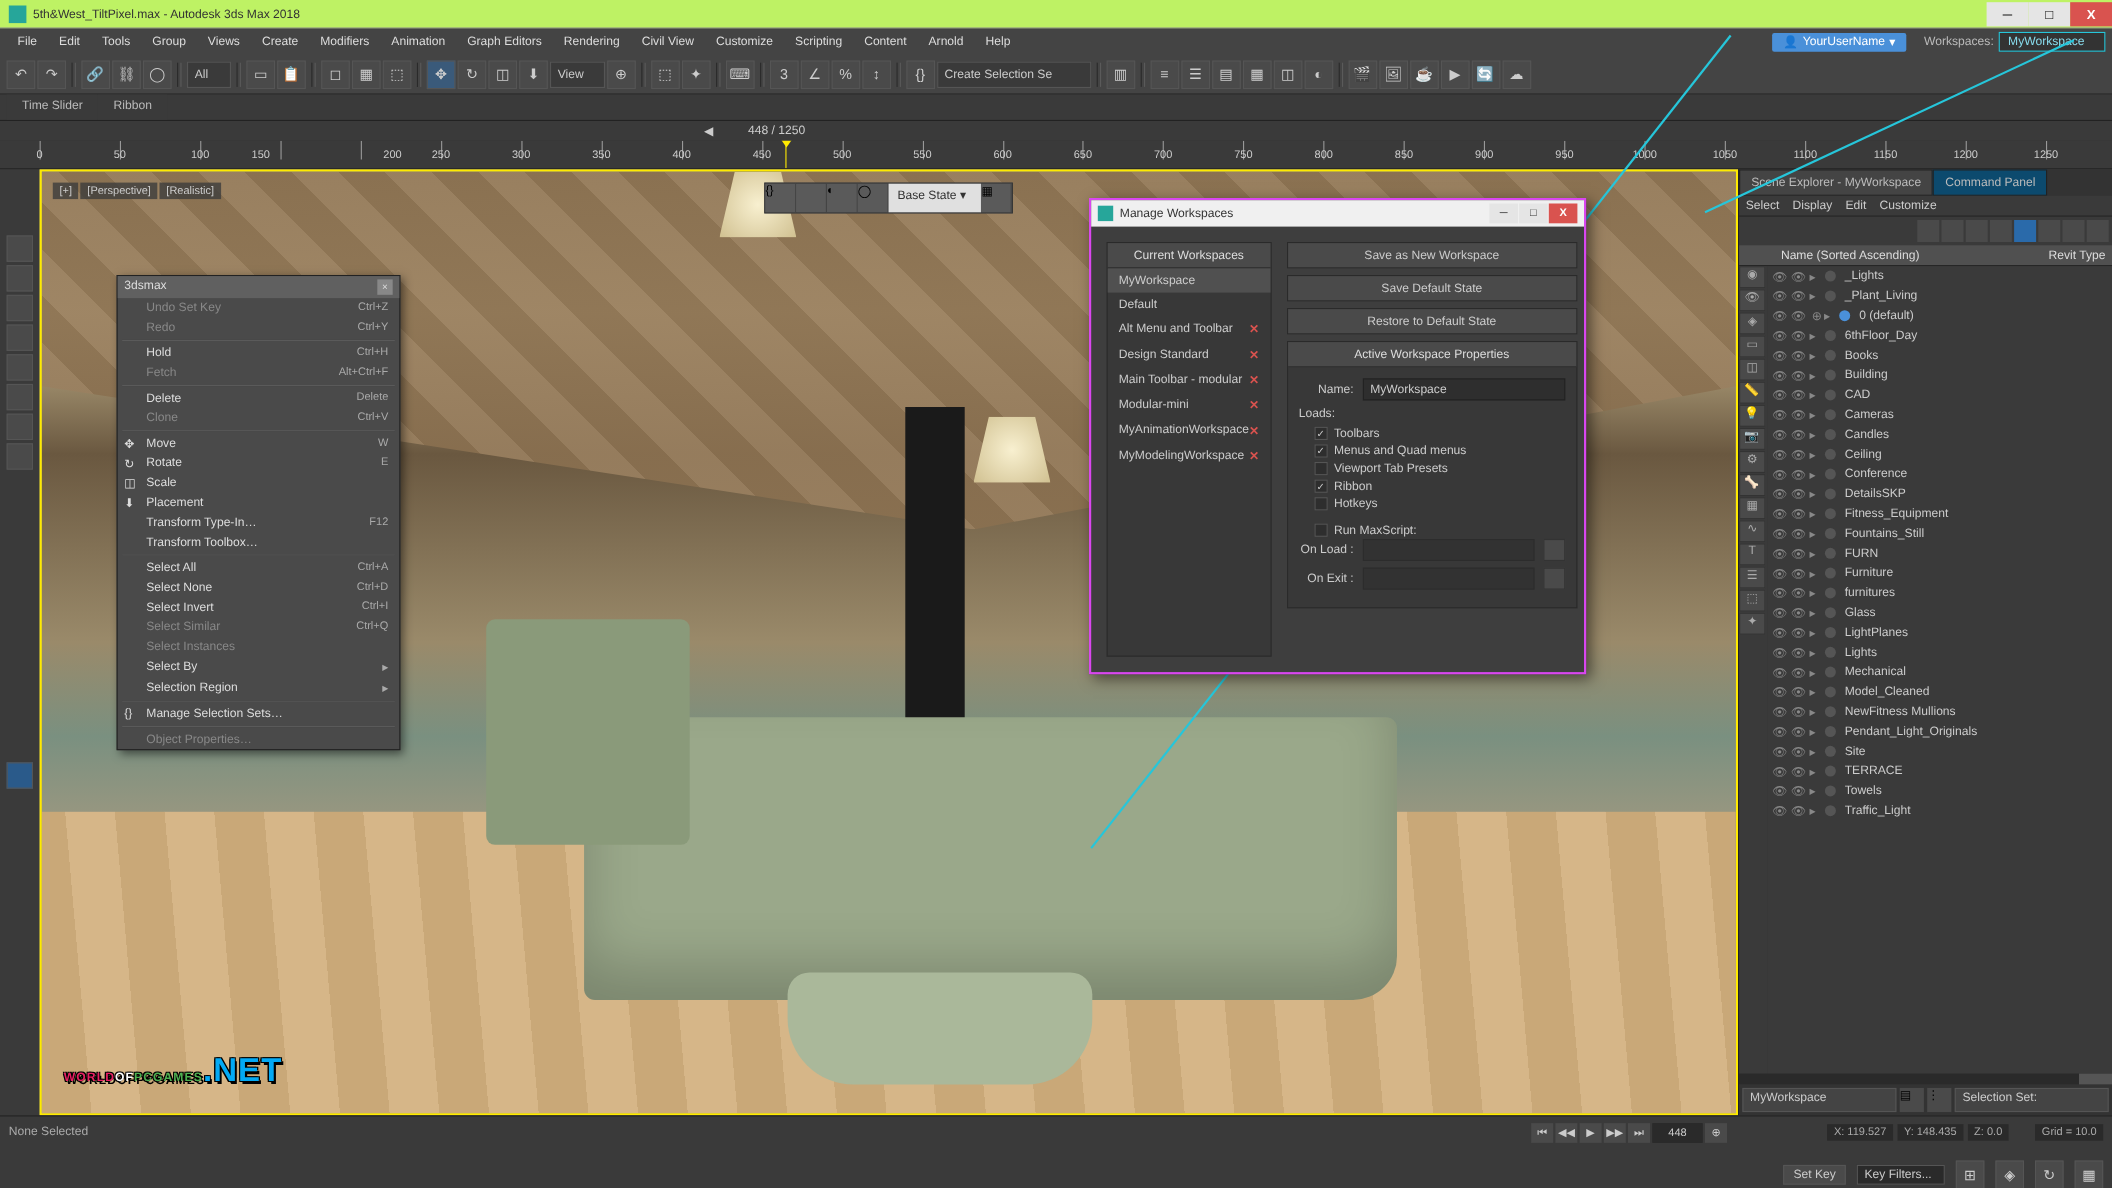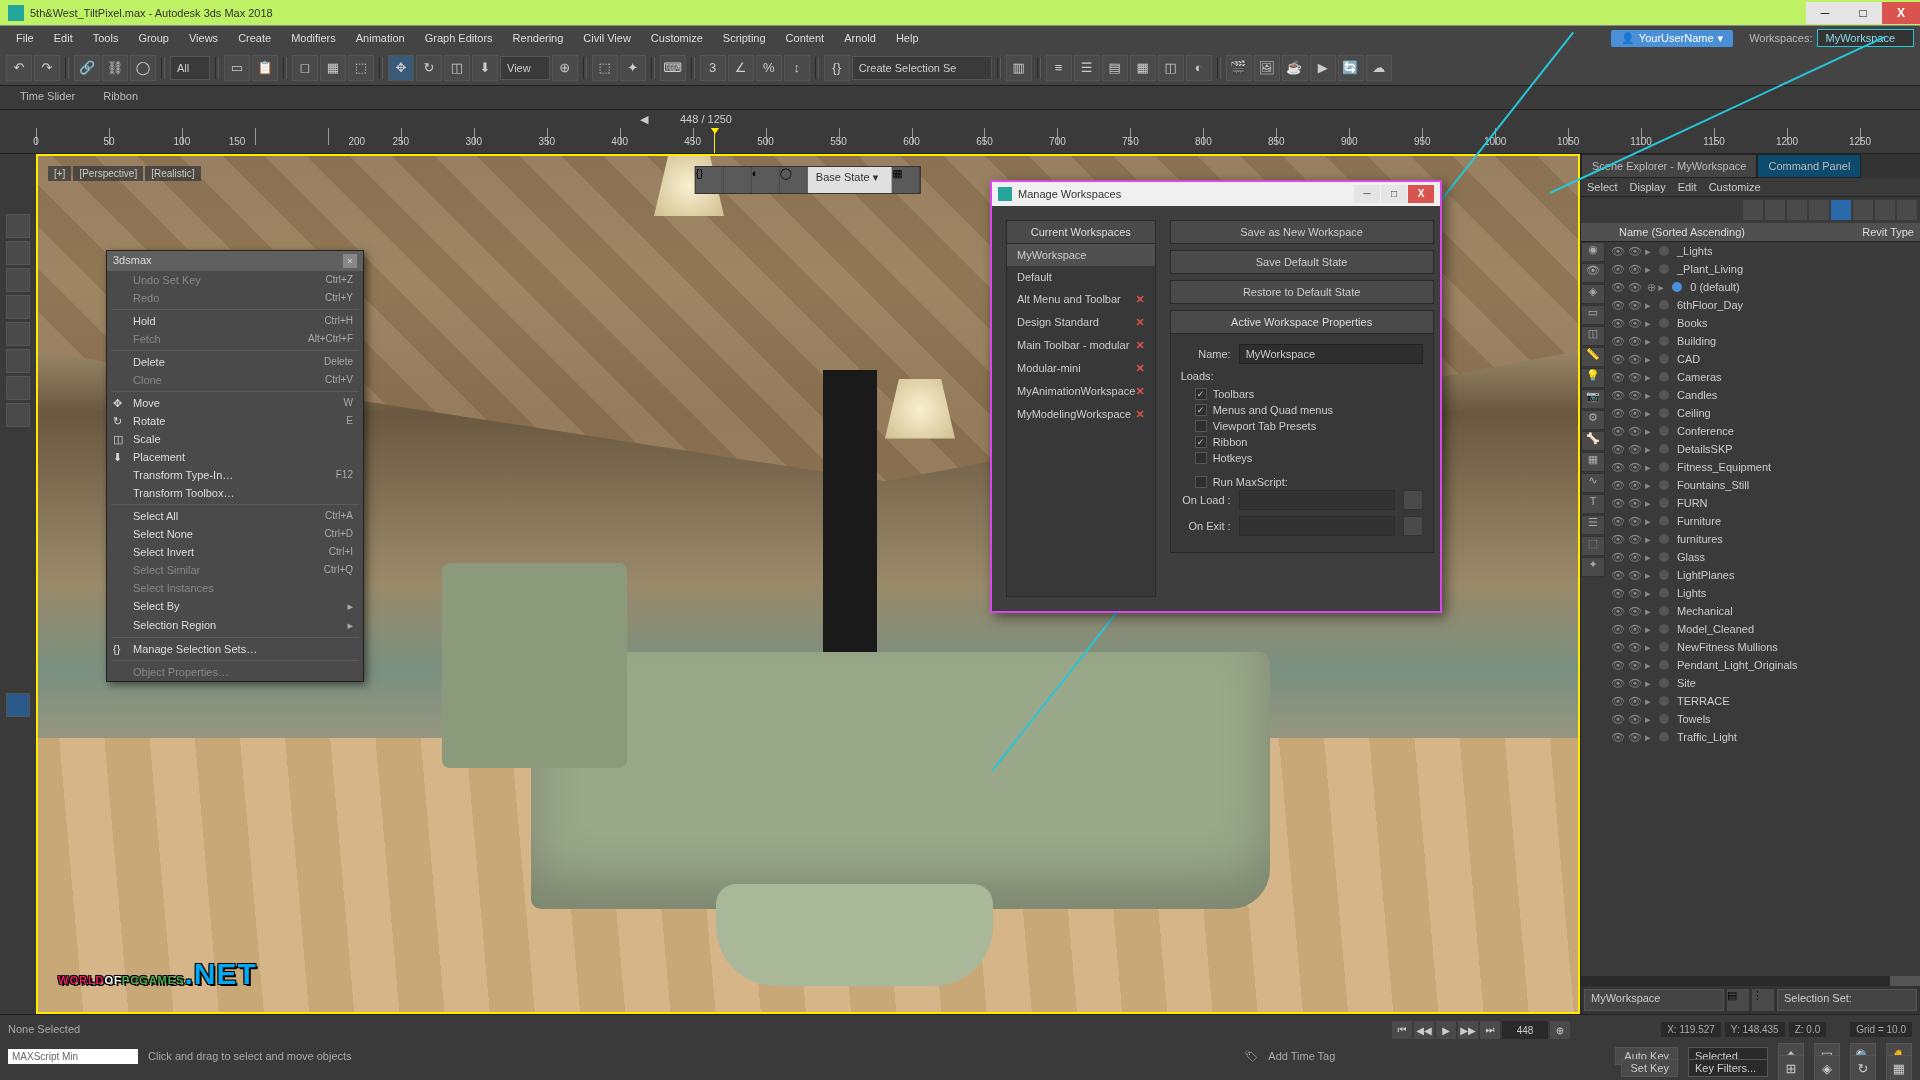--- a/index.html
+++ b/index.html
@@ -599,33 +599,20 @@
   </div>
   <div class="playback">
     <div>⏮</div>
     <div>◀◀</div>
     <div>▶</div>
     <div>▶▶</div>
     <div>⏭</div>
     <div style="width:46px;background:#2a2a2a">448</div>
     <div>⊕</div>
   </div>
-  <div class="row2">
-    <div class="msbox">MAXScript Min</div>
-    <span style="flex:1">Click and drag to select and move objects</span>
-    <span style="color:#aaa">🏷</span>
-    <span>Add Time Tag</span>
-    <div style="width:260px"></div>
-    <div class="rbtn">Auto Key</div>
-    <div class="rdrop">Selected</div>
-    <div class="tbtn">✥</div>
-    <div class="tbtn">◲</div>
-    <div class="tbtn">🔍</div>
-    <div class="tbtn">✋</div>
-  </div>
   <div class="row2" style="position:absolute;bottom:0;left:0;right:0;height:24px">
     <div style="width:140px"></div>
     <div style="flex:1"></div>
     <div class="rbtn">Set Key</div>
     <div class="rdrop">Key Filters...</div>
     <div class="tbtn">⊞</div>
     <div class="tbtn">◈</div>
     <div class="tbtn">↻</div>
     <div class="tbtn">▦</div>
   </div>

